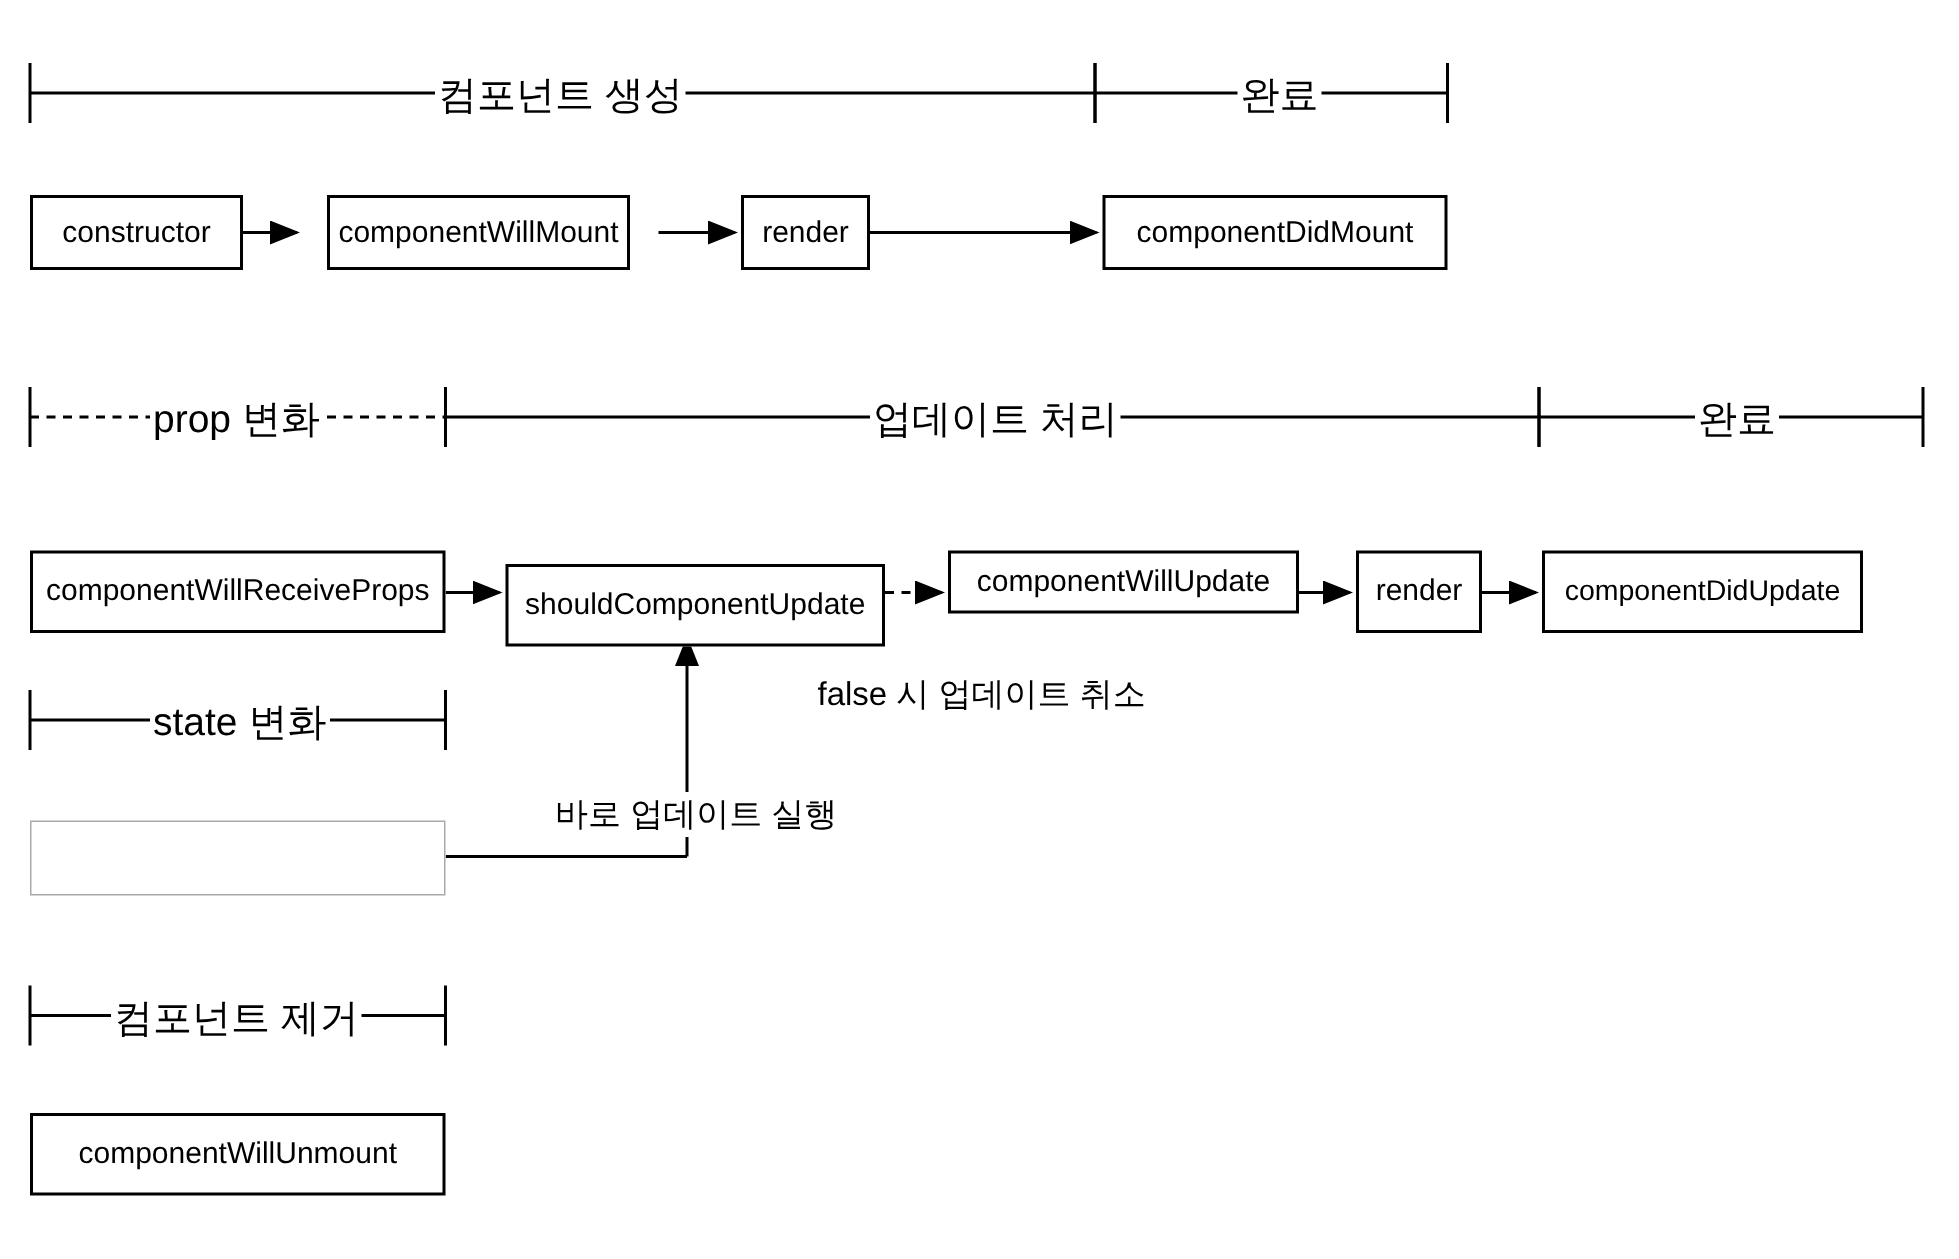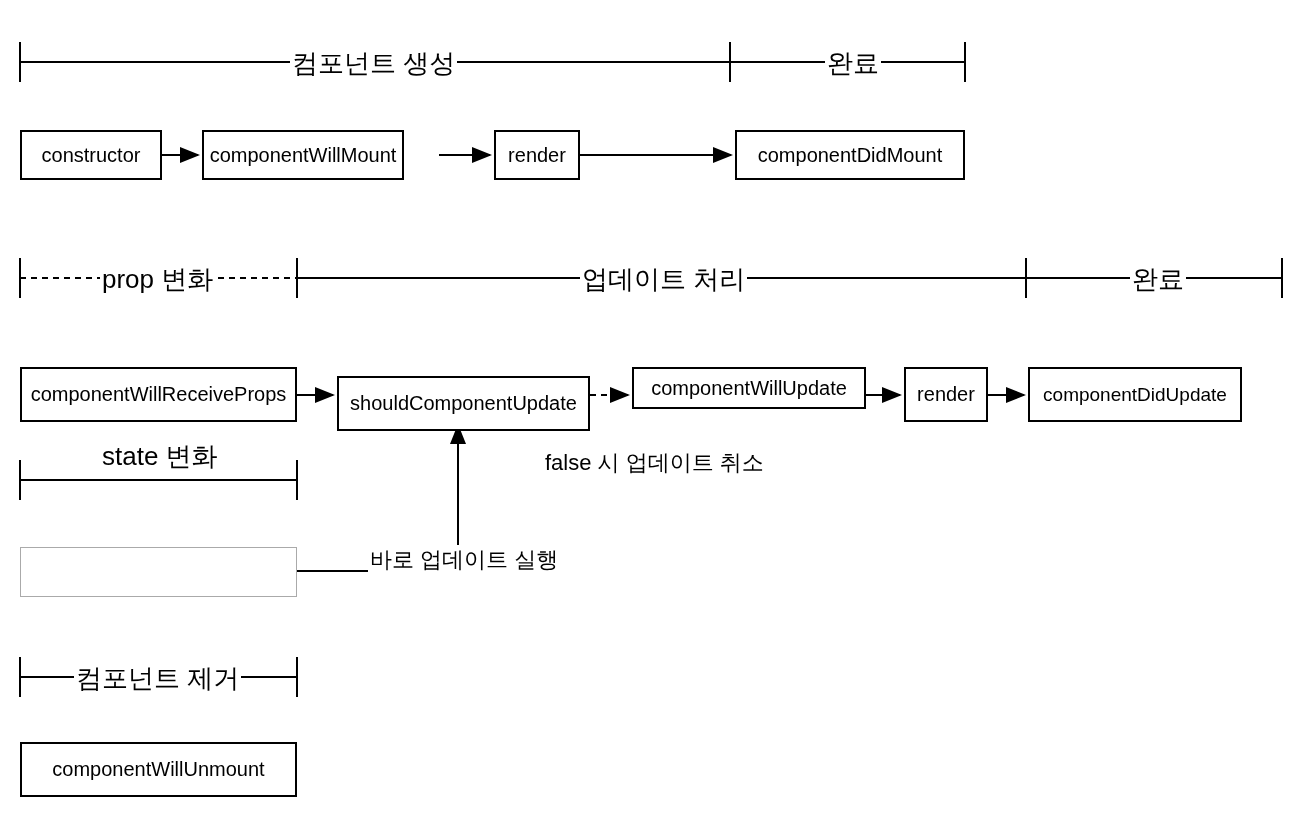--- a/index.html
+++ b/index.html
@@ -97,32 +97,32 @@
   <line x1="20" y1="657" x2="20" y2="697" stroke="#000" stroke-width="2"></line>
   <line x1="20" y1="677" x2="297" y2="677" stroke="#000" stroke-width="2"></line>
   <line x1="297" y1="657" x2="297" y2="697" stroke="#000" stroke-width="2"></line>
 </svg>
 
 <div class="section-label" style="left:290px; top:46px;">컴포넌트 생성</div>
 <div class="section-label" style="left:825px; top:46px;">완료</div>
 <div class="section-label" style="left:100px; top:262px;">prop 변화</div>
 <div class="section-label" style="left:580px; top:262px;">업데이트 처리</div>
 <div class="section-label" style="left:1130px; top:262px;">완료</div>
-<div class="section-label" style="left:100px; top:439px;">state 변화</div>
+<div class="section-label" style="left:100px; top:464px;">state 변화</div>
 <div class="section-label" style="left:74px; top:661px;">컴포넌트 제거</div>
 
 <div class="box" style="left:20px; top:130px; width:142px; height:50px;">constructor</div>
-<div class="box" style="left:202px; top:130px; width:202px; height:50px;">componentWillMount</div>
+<div class="box" style="left:218px; top:130px; width:202px; height:50px;">componentWillMount</div>
 <div class="box" style="left:494px; top:130px; width:86px; height:50px;">render</div>
 <div class="box" style="left:735px; top:130px; width:230px; height:50px;">componentDidMount</div>
 
 <div class="box" style="left:20px; top:367px; width:277px; height:55px;">componentWillReceiveProps</div>
 <div class="box" style="left:337px; top:376px; width:253px; height:55px;">shouldComponentUpdate</div>
 <div class="box" style="left:632px; top:367px; width:234px; height:42px;">componentWillUpdate</div>
 <div class="box" style="left:904px; top:367px; width:84px; height:55px;">render</div>
 <div class="box" style="left:1028px; top:367px; width:214px; height:55px; font-size:19px;">componentDidUpdate</div>
 
 <div class="box-light" style="left:20px; top:547px; width:277px; height:50px;"></div>
 
 <div class="box" style="left:20px; top:742px; width:277px; height:55px;">componentWillUnmount</div>
 
 <div class="label" style="left:545px; top:448px;">false 시 업데이트 취소</div>
-<div class="label" style="left:368px; top:545px; background:#fff; padding:0 2px;">바로 업데이트 실행</div>
+<div class="label" style="left:368px; top:528px; background:#fff; padding:0 2px;">바로 업데이트 실행</div>
 
 </body></html>

